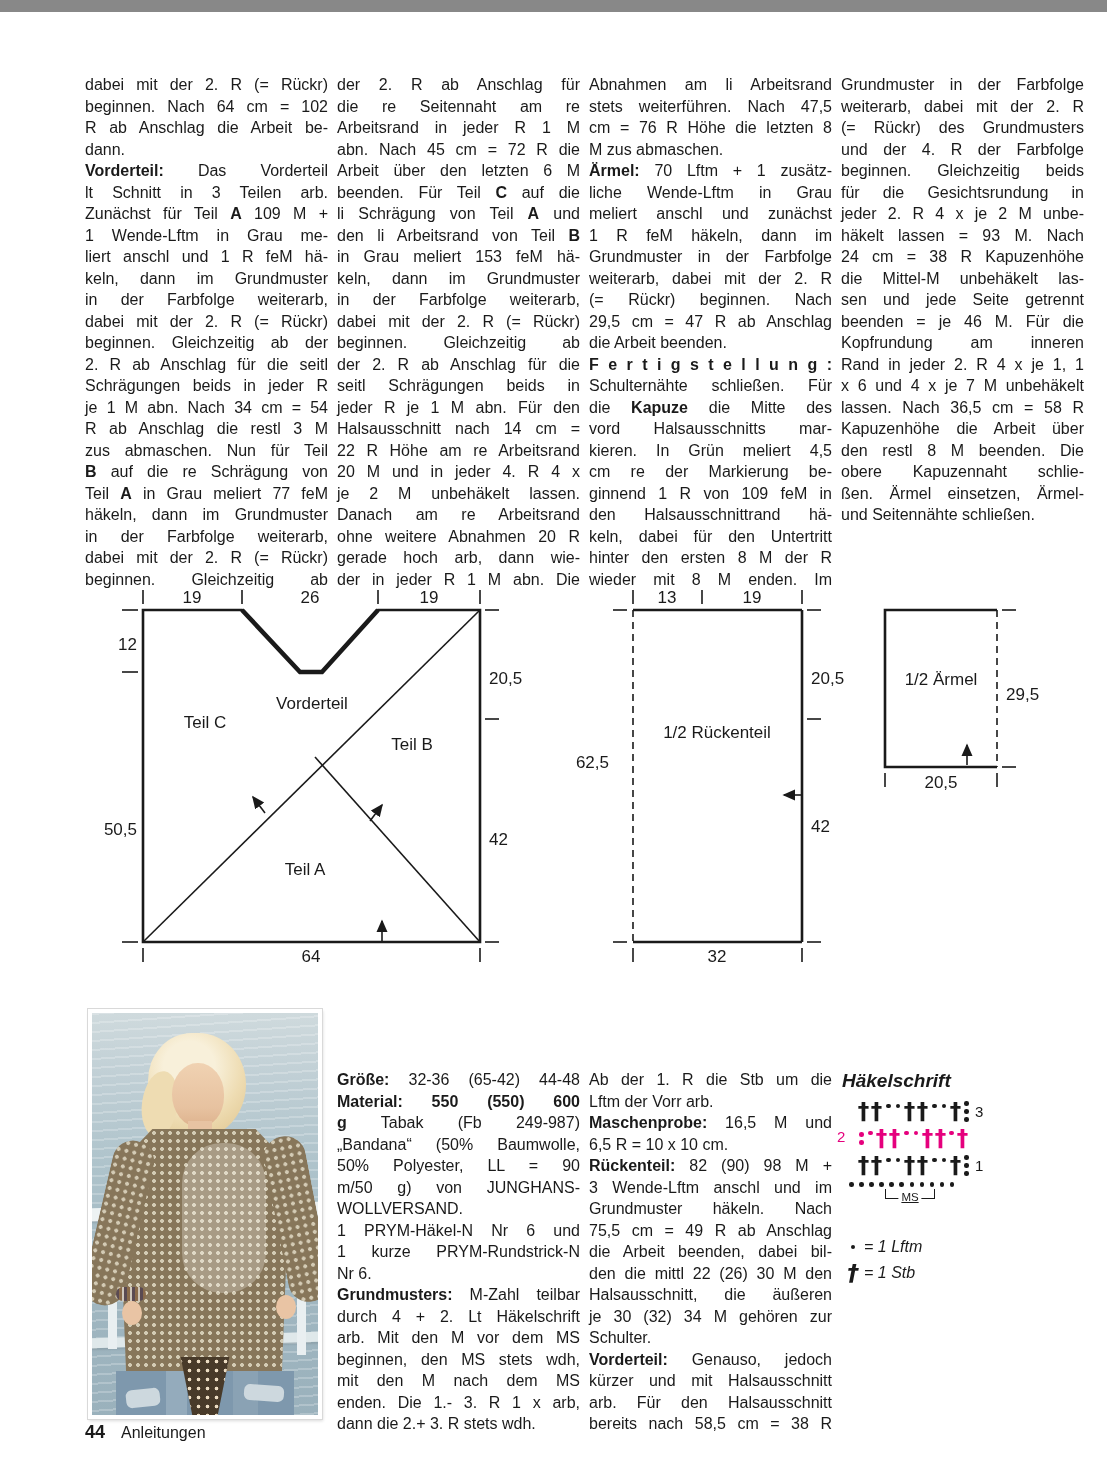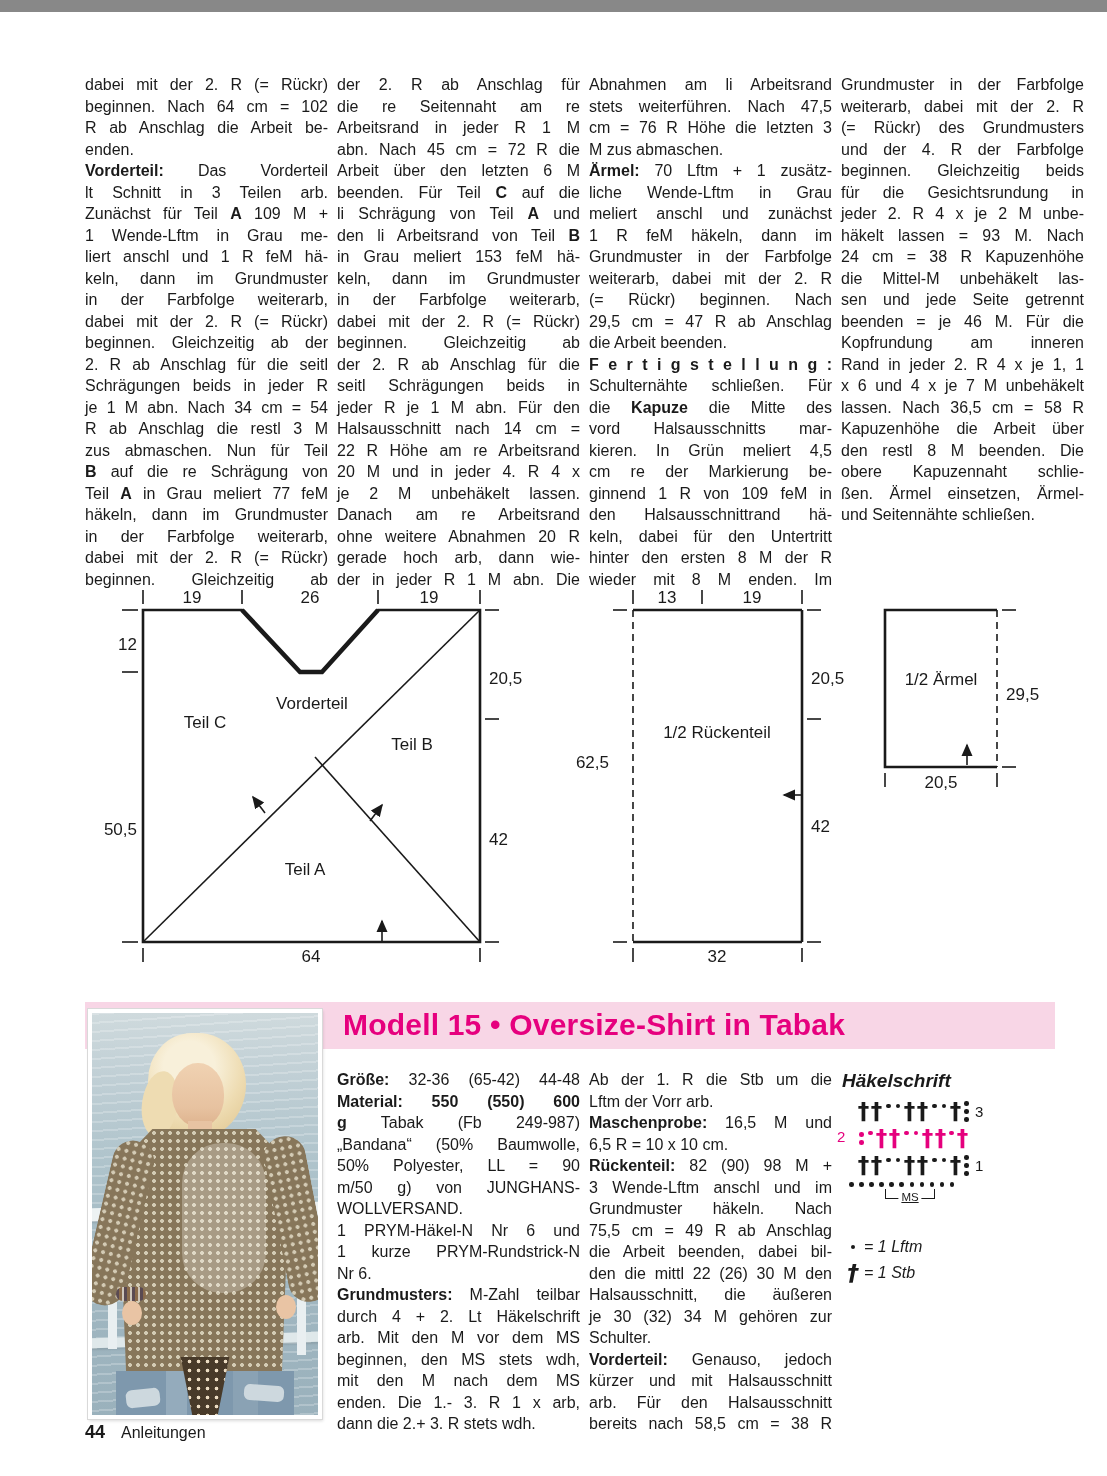--- a/index.html
+++ b/index.html
@@ -96,21 +96,21 @@
 </style>
 </head>
 <body>
 
 <div class="page">
 
   <div class="tcol" style="left:85px;top:62px;">
       <div class="tline"><span>dabei mit der 2. R (= Rückr)</span></div>
       <div class="tline"><span>beginnen. Nach 64 cm = 102</span></div>
       <div class="tline"><span>R ab Anschlag die Arbeit be-</span></div>
-      <div class="tline tend"><span>enden.</span></div>
+      <div class="tline tend"><span>dann.</span></div>
       <div class="tline"><span class="b">Vorderteil:</span><span> Das Vorderteil</span></div>
       <div class="tline"><span>lt Schnitt in 3 Teilen arb.</span></div>
       <div class="tline"><span>Zunächst für Teil </span><span class="b">A</span><span> 109 M +</span></div>
       <div class="tline"><span>1 Wende-Lftm in Grau me-</span></div>
       <div class="tline"><span>liert anschl und 1 R feM hä-</span></div>
       <div class="tline"><span>keln, dann im Grundmuster</span></div>
       <div class="tline"><span>in der Farbfolge weiterarb,</span></div>
       <div class="tline"><span>dabei mit der 2. R (= Rückr)</span></div>
       <div class="tline"><span>beginnen. Gleichzeitig ab der</span></div>
       <div class="tline"><span>2. R ab Anschlag für die seitl</span></div>
@@ -147,21 +147,21 @@
       <div class="tline"><span>20 M und in jeder 4. R 4 x</span></div>
       <div class="tline"><span>je 2 M unbehäkelt lassen.</span></div>
       <div class="tline"><span>Danach am re Arbeitsrand</span></div>
       <div class="tline"><span>ohne weitere Abnahmen 20 R</span></div>
       <div class="tline"><span>gerade hoch arb, dann wie-</span></div>
       <div class="tline"><span>der in jeder R 1 M abn. Die</span></div>
     </div>
   <div class="tcol" style="left:589px;top:62px;">
       <div class="tline"><span>Abnahmen am li Arbeitsrand</span></div>
       <div class="tline"><span>stets weiterführen. Nach 47,5</span></div>
-      <div class="tline"><span>cm = 76 R Höhe die letzten 3</span></div>
+      <div class="tline"><span>cm = 76 R Höhe die letzten 8</span></div>
       <div class="tline tend"><span>M zus abmaschen.</span></div>
       <div class="tline"><span class="b">Ärmel:</span><span> 70 Lftm + 1 zusätz-</span></div>
       <div class="tline"><span>liche Wende-Lftm in Grau</span></div>
       <div class="tline"><span>meliert anschl und zunächst</span></div>
       <div class="tline"><span>1 R feM häkeln, dann im</span></div>
       <div class="tline"><span>Grundmuster in der Farbfolge</span></div>
       <div class="tline"><span>weiterarb, dabei mit der 2. R</span></div>
       <div class="tline"><span>(= Rückr) beginnen. Nach</span></div>
       <div class="tline"><span>29,5 cm = 47 R ab Anschlag</span></div>
       <div class="tline tend"><span>die Arbeit beenden.</span></div>
@@ -291,23 +291,20 @@
           <path d="M142,185 H156"></path>
         <path d="M25,191 V205"></path>
           <path d="M137,191 V205"></path>
       </g>
     </g>
     <text x="146" y="118">29,5</text>
     <text x="81" y="206" text-anchor="middle">20,5</text>
     <text x="81" y="103" text-anchor="middle">1/2 Ärmel</text>
   </svg>
 
-  <div class="banner">
-    <div class="banner-title">Modell 15 • Oversize-Shirt in Tabak</div>
-  </div>
 
   <div class="photo-frame">
     <div class="photo">
       <div class="sparkle"></div>
       <div class="rail r1"></div>
       <div class="rail r2"></div>
       <div class="rail r3"></div>
       <div class="post p1"></div>
       <div class="post p2"></div>
       <div class="hair"></div>

